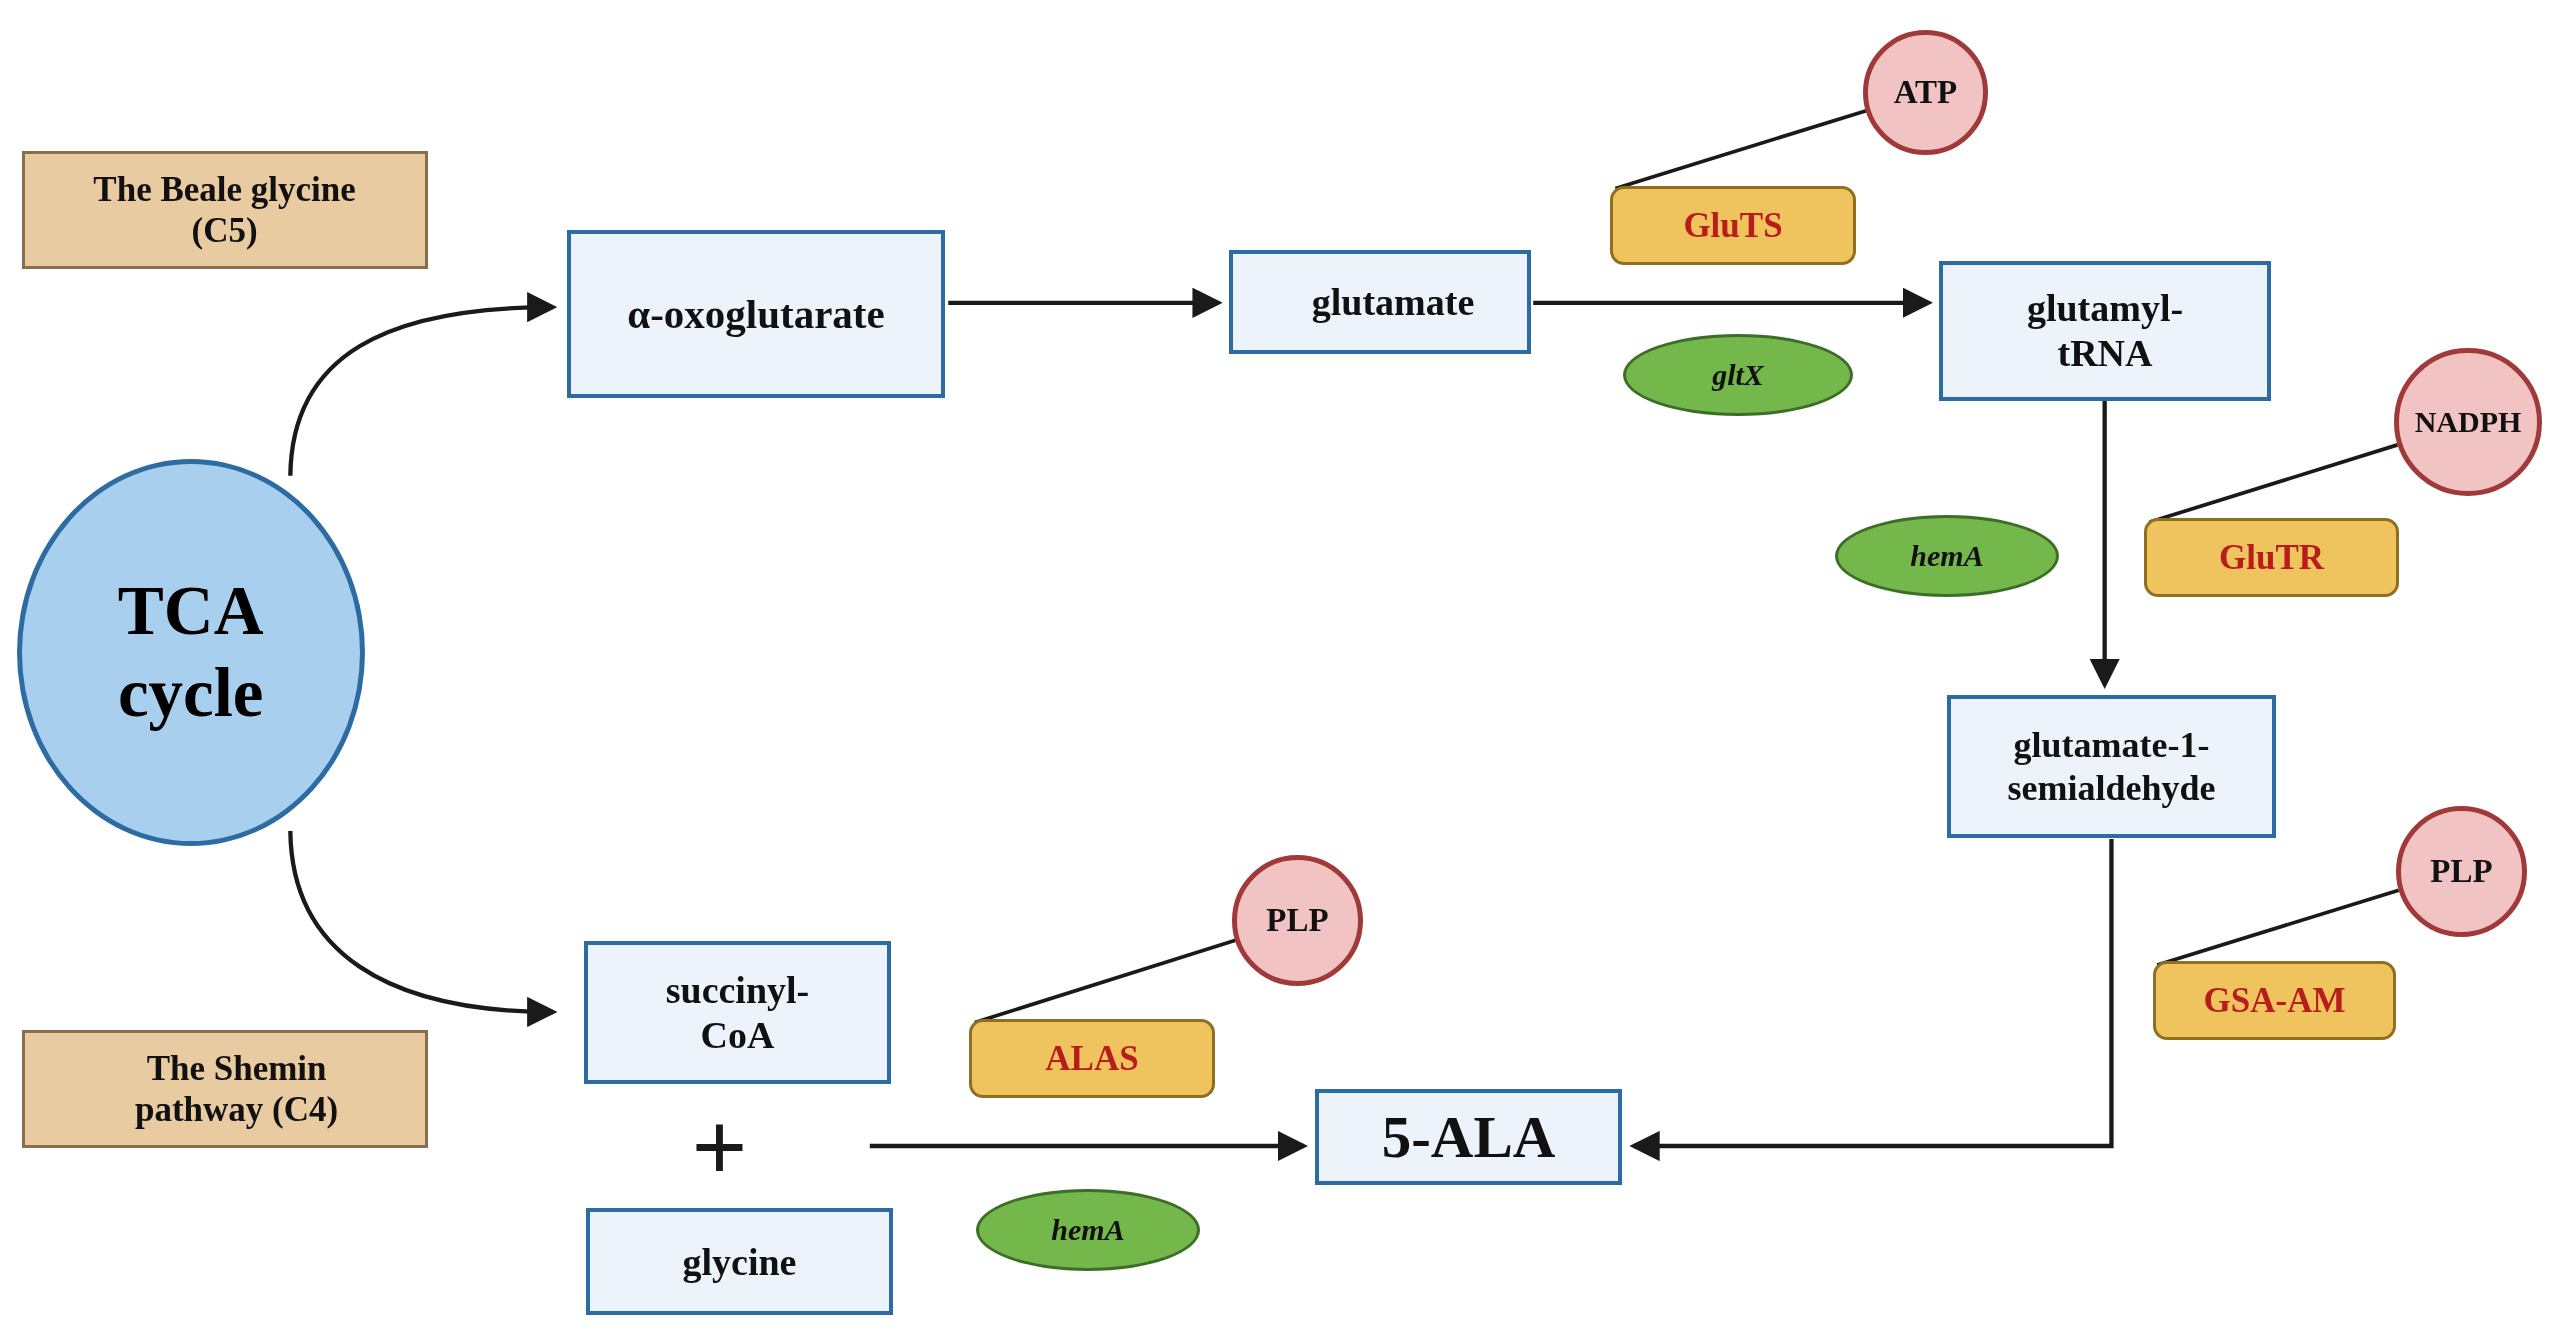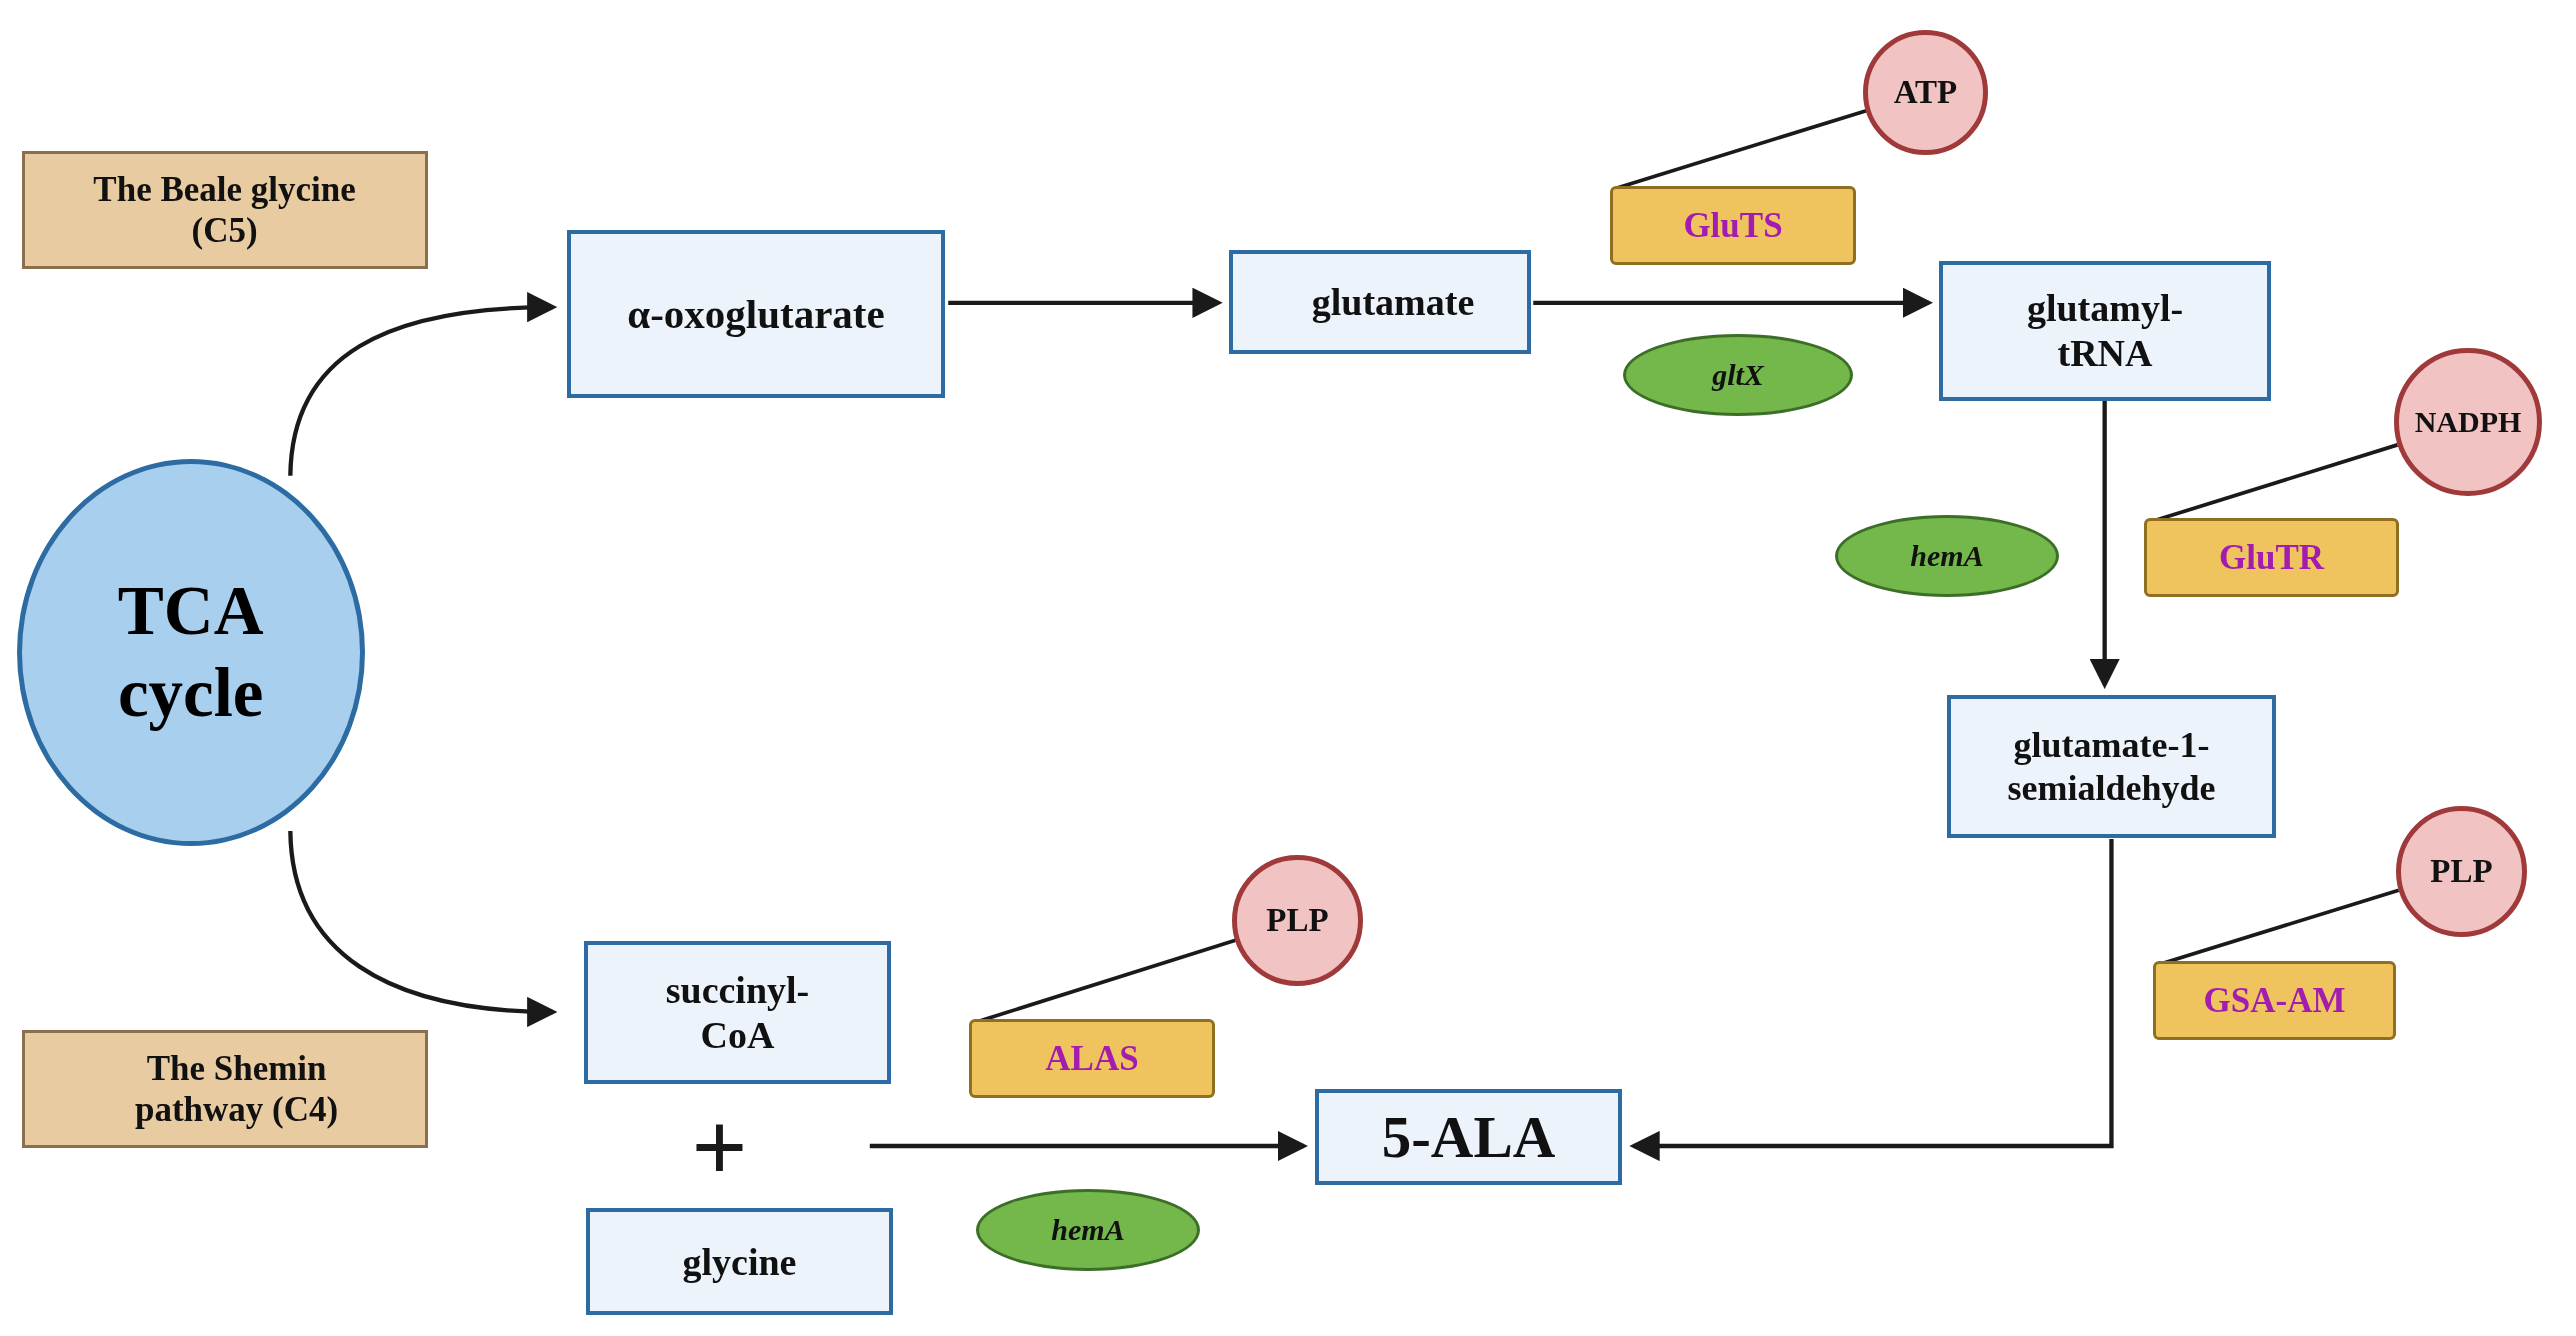--- a/index.html
+++ b/index.html
@@ -19,23 +19,23 @@
   .metabolite{
     background:var(--met-fill,#edf3fb);
     border:4.3px solid var(--met-border,#2d6ca3);
     font-weight:bold;
     color:#111;
   }
   
   .enzyme{
     background:var(--enz-fill,#efc45f);
     border:3.1px solid var(--enz-border,#8f7020);
-    border-radius:6px;
-    font-weight:bold;
-    color:#a21caf;
+    border-radius:14px;
+    font-weight:bold;
+    color:#b91c1c;
     font-size:35px;
   }
   
   .gene{
     background:var(--gene-fill,#74b74a);
     border:3.1px solid var(--gene-border,#3c6e28);
     border-radius:50%;
     font-weight:bold;
     font-style:italic;
     color:#111;

